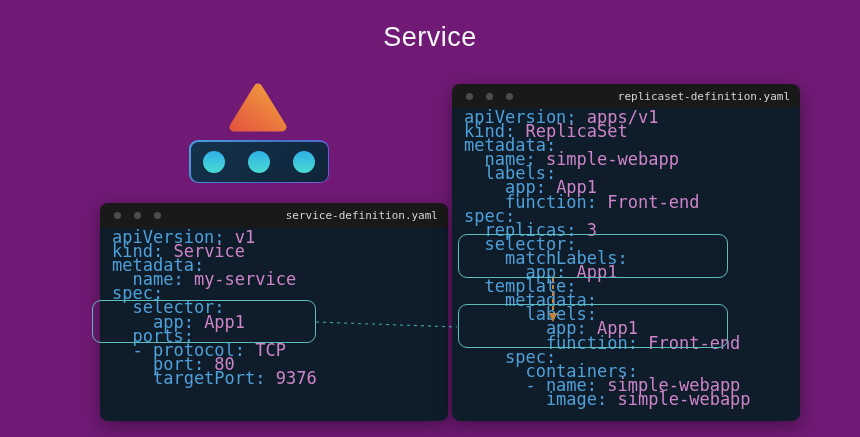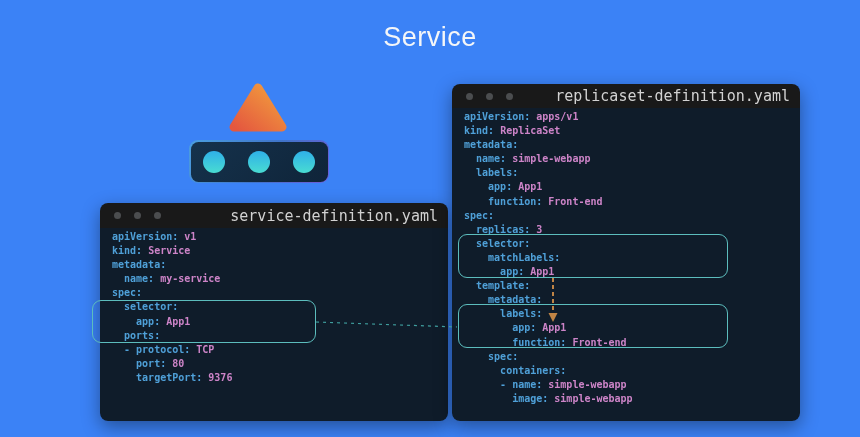--- a/index.html
+++ b/index.html
@@ -1,19 +1,19 @@
 <!DOCTYPE html>
 <html><head>
 <meta charset="utf-8">
 <style>
   * { margin:0; padding:0; box-sizing:border-box; }
   html,body { background:#0e2232; }
   .stage {
     position:relative; width:860px; height:437px; overflow:hidden;
-    background:#3b82f6;
+    background:#701a75;
     font-family:"Liberation Sans", sans-serif;
   }
   .page-title {
     position:absolute; top:22px; left:0; width:100%;
     text-align:center; color:#f4f6f8; font-size:27px; font-weight:500;
     letter-spacing:.5px;
   }
 
   
   .tri-svg { position:absolute; left:225px; top:79px; }
@@ -40,28 +40,28 @@
   .win-left  { left:100px;  top:203px; height:218px; }
   .win-right { left:452px; top:84px;  height:337px; }
   .titlebar {
     height:25px; background:#191919; border-radius:8px 8px 0 0;
     display:flex; align-items:center; padding:0 10px;
   }
   .win-right .titlebar { height:24px; }
   .dots { display:flex; gap:13px; margin-left:4px; }
   .dot { width:7px; height:7px; border-radius:50%; background:#4b4d4f; }
   .filename {
-    margin-left:auto; color:#d2d2d2; font-size:15px;
+    margin-left:auto; color:#d2d2d2; font-size:11px;
     font-family:"DejaVu Sans Mono", monospace;
   }
   .code {
     background:#0f1c2a; border-radius:0 0 8px 8px;
     padding:2px 0 0 12px;
     font-family:"DejaVu Sans Mono", monospace;
-    font-size:10px; line-height:14.1px; white-space:pre;font-weight:bold;
+    font-size:17px; line-height:14.1px; white-space:pre;
   }
   .win-left  .code { height:193px; }
   .win-right .code { height:313px; }
   .code .k { color:#4fa0d8; }
   .code .v { color:#cd84c8; }
 
   
   .hl-box {
     position:absolute; border:1px solid #5cbdbd; border-radius:9px;
     pointer-events:none;

